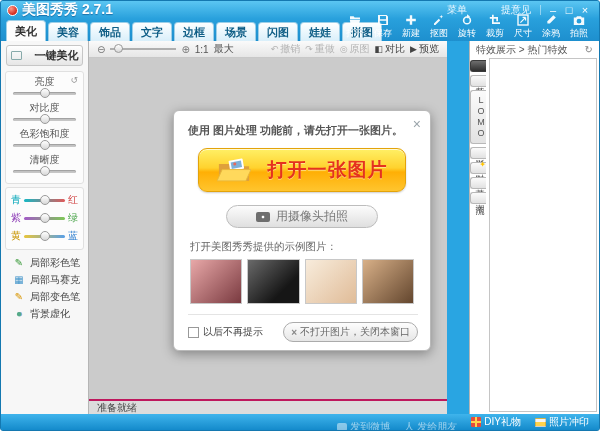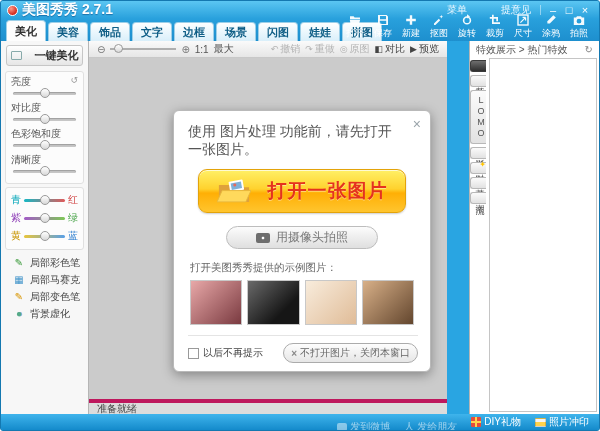--- a/index.html
+++ b/index.html
@@ -32,21 +32,21 @@
   
   .lpanel { width:88px; flex:0 0 88px; background:#F7F7F7; border-right:1px solid #B5B5B5;
             position:relative; display:flex; flex-direction:column; }
   .onekey { margin:4px 5px 2px; height:21px; display:flex; align-items:center; justify-content:center;
             gap:13px; border:1px solid #C6C6C6; border-radius:3px; font-size:11px; font-weight:bold;
             color:#333; background:linear-gradient(#FFF,#E6E6E6); cursor:pointer; }
   .i-onekey { width:11px; height:9px; border:1px solid #8AA; border-radius:1px;
               background:linear-gradient(135deg,#8CC hsl(0,0%,100%),#6CB56C 40%,#4A90C8); font-size:0; }
   .pbox { margin:3px 4px 0; background:#FCFCFC; border:1px solid #E0E0E0; border-radius:3px;
           padding:3px 5px 4px; }
-  .sl-label { position:relative; text-align:left; font-size:10px; color:#555; height:13px; }
+  .sl-label { position:relative; text-align:center; font-size:10px; color:#555; height:13px; }
   .sl-reset { position:absolute; right:0; top:0; font-size:9px; color:#999; cursor:pointer; }
   .sl-track { position:relative; height:11px; margin:0 2px 2px; cursor:pointer; }
   .sl-track::before { content:""; position:absolute; left:0; right:0; top:4px; height:3px;
                       background:#C6C6C6; border-radius:2px; box-shadow:inset 0 1px 1px rgba(0,0,0,.2); }
   .sl-thumb { position:absolute; top:0; left:50%; margin-left:-5px; width:10px; height:10px;
               border-radius:50%; background:linear-gradient(#FFF,#D8D8D8); border:1px solid #9A9A9A; cursor:pointer; }
   .crow { display:flex; align-items:center; gap:3px; height:18px; }
   .crow .cl { font-size:10px; width:10px; }
   .ctrack { flex:1; position:relative; height:11px; cursor:pointer; }
   .ctrack::before { content:""; position:absolute; left:0; right:0; top:4px; height:3px; border-radius:2px; }
@@ -74,21 +74,21 @@
   .zslider { width:66px; position:relative; height:10px; cursor:pointer; }
   .zslider::before { content:""; position:absolute; left:0; right:0; top:4px; height:2px; background:#AFAFAF; }
   .zthumb { position:absolute; top:0; left:4px; width:9px; height:9px; border-radius:50%;
             background:linear-gradient(#FFF,#D8D8D8); border:1px solid #999; }
   .zlabel { color:#555; cursor:pointer; }
   .csp { flex:1; }
   .cbtn { display:flex; align-items:center; gap:2px; color:#B3B3B3; cursor:pointer; }
   .cbtn.on { color:#444; }
   .cbtn .ci { font-size:9px; }
   .canvas { flex:1; position:relative; background:#CBCBCB; min-height:0; }
-  .statusbar { height:15px; flex:0 0 15px; background:#DCDCDC; border-top:4px solid #be185d;
+  .statusbar { height:15px; flex:0 0 15px; background:#DCDCDC; border-top:2px solid #be185d;
                display:flex; align-items:center; padding-left:8px; font-size:10px; color:#444; }
   
   .rpanel { width:130px; flex:0 0 130px; background:#ffffff; border-left:1px solid #B5B5B5;
             display:flex; flex-direction:column;margin-left:22px; }
   .rp-head { height:17px; flex:0 0 17px; display:flex; align-items:center; gap:4px; padding:0 6px;
              font-size:10px; color:#555; }
   .rp-gear { margin-left:auto; color:#888; font-size:10px; cursor:pointer; }
   .rp-body { flex:1; display:flex; min-height:0; }
   .vtabs { width:19px; flex:0 0 19px; display:flex; flex-direction:column; gap:3px; padding-top:2px; }
   .vtab { writing-mode:vertical-rl; text-orientation:upright; width:16px; padding:4px 0; font-size:9px;
@@ -96,21 +96,21 @@
           border:1px solid #B8B8B8; border-radius:3px 0 0 3px; border-right:none; cursor:pointer; position:relative; }
   .vtab.active { background:linear-gradient(#6E6E6E,#2E2E2E); color:#fff; border-color:#3A3A3A; font-weight:bold; }
   .vtab .sparkle { position:absolute; top:-3px; right:-1px; color:#FFC400; font-size:8px;
                    writing-mode:horizontal-tb; }
   .rp-content { flex:1; background:#FFF; border:1px solid #C5C5C5; margin:0 2px 2px 0; }
   
   .dialog { position:absolute; left:84px; top:52px; width:258px; background:#FFF;
             border:1px solid #B9B9B9; border-radius:6px; box-shadow:0 3px 12px rgba(0,0,0,.35);
             padding-bottom:8px; }
   .d-close { position:absolute; right:9px; top:6px; font-size:14px; color:#9AA4AA; cursor:pointer; line-height:1; }
-  .d-msg { padding:12px 26px 2px 14px; font-size:14px; font-weight:normal; color:#555; }
+  .d-msg { padding:12px 26px 2px 14px; font-size:11px; font-weight:bold; color:#555; }
   .d-open { display:flex; align-items:center; justify-content:center; gap:9px; margin:8px auto 0;
             width:208px; height:44px; border-radius:9px; border:1px solid #E3A30A; cursor:pointer;
             background:linear-gradient(#FFF066, #FFD22E 45%, #FFAF05 55%, #FFC52E);
             box-shadow:inset 0 1px 0 rgba(255,255,255,.7), 0 1px 2px rgba(0,0,0,.2); }
   .d-open-label { font-size:19px; font-weight:bold; color:#E5321E; letter-spacing:1px;
                   text-shadow:0 1px 0 rgba(255,255,255,.4);margin-left:8px; }
   .d-cam { display:flex; align-items:center; justify-content:center; gap:6px; margin:13px auto 0;
            width:152px; height:23px; border-radius:12px; border:1px solid #BDBDBD; cursor:pointer;
            background:linear-gradient(#FCFCFC,#DFDFDF); color:#777; font-size:12px; }
   .i-cam { width:14px; height:10px; border-radius:2px;

